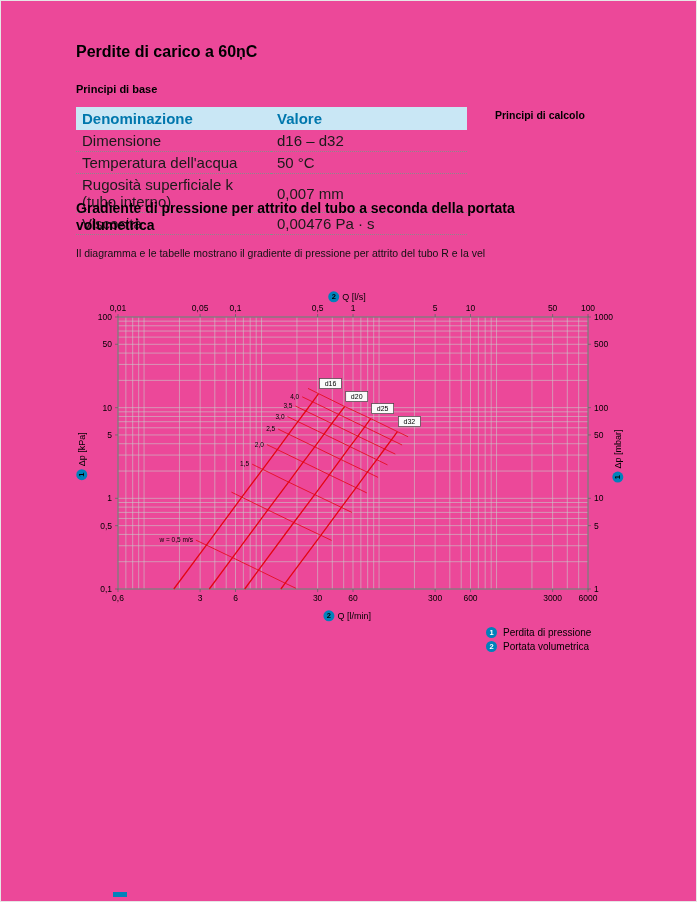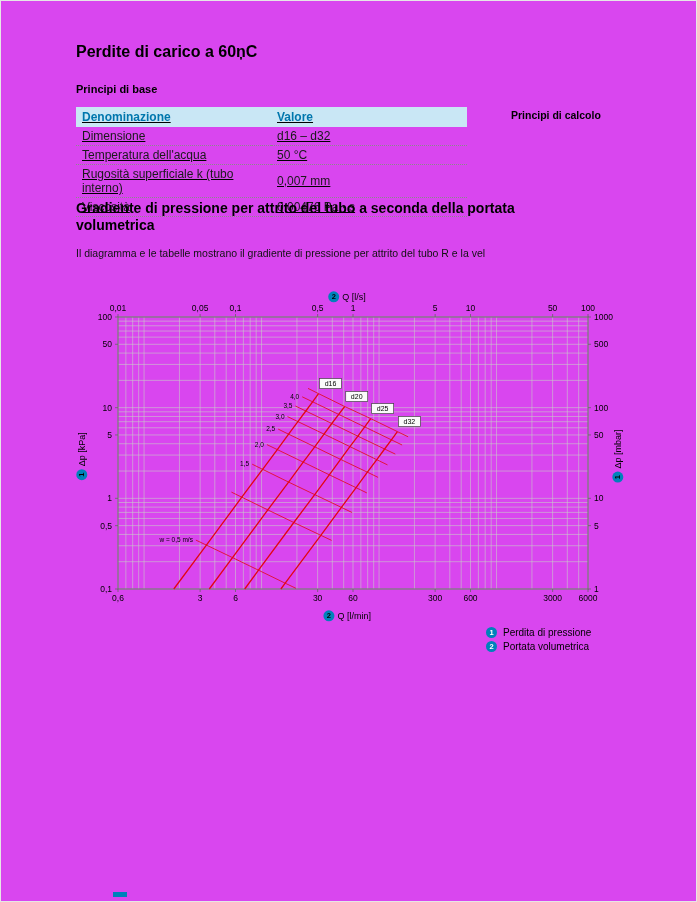--- a/index.html
+++ b/index.html
@@ -1,23 +1,23 @@
 <!DOCTYPE html>
 <html><head>
 <meta charset="utf-8">
 <style>
   * { margin:0; padding:0; box-sizing:border-box; }
   html,body { background:#ffffff; font-family:"Liberation Sans", sans-serif; color:#000; }
-  .page { position:relative; width:697px; height:902px; background:#d946ef; border:1px solid #e6e6e6; overflow:hidden; }
+  .page { position:relative; width:697px; height:902px; background:#ec4899; border:1px solid #e6e6e6; overflow:hidden; }
 
   .page-title { position:absolute; left:75px; top:42px; font-size:16px; font-weight:bold; }
   .basics-heading { position:absolute; left:75px; top:82px; font-size:11px; font-weight:bold; }
-  .side-note { position:absolute; left:510px; top:108px; font-size:10.5px; font-weight:bold; cursor:pointer; }
-
-  .basics-table { position:absolute; left:75px; top:106px; width:391px; border-collapse:collapse; font-size:12px; table-layout:fixed;text-decoration:underline; }
+  .side-note { position:absolute; left:494px; top:108px; font-size:10.5px; font-weight:bold; cursor:pointer; }
+
+  .basics-table { position:absolute; left:75px; top:106px; width:391px; border-collapse:collapse; font-size:15px; table-layout:fixed; }
   .basics-table th { background:#c9e7f5; color:#0077ad; text-align:left; font-weight:bold; padding:3px 6px; height:17px; }
   .basics-table th:first-child, .basics-table td:first-child { width:195px; }
   .basics-table td { padding:2px 6px; height:15px; border-bottom:1px dotted #8a8a8a; color:#1a1a1a; }
 
   .section-heading { position:absolute; left:75px; top:199px; width:500px; font-size:14px; line-height:17px; font-weight:bold; }
   .section-body { position:absolute; left:75px; top:246px; width:565px; font-size:10.5px; line-height:13.5px; color:#111; }
 
   #chart-svg { position:absolute; left:72px; top:288px; }
   #chart-svg text { fill:#000; font-family:"Liberation Sans", sans-serif; }
   #chart-svg .tick { font-size:8.5px; }

